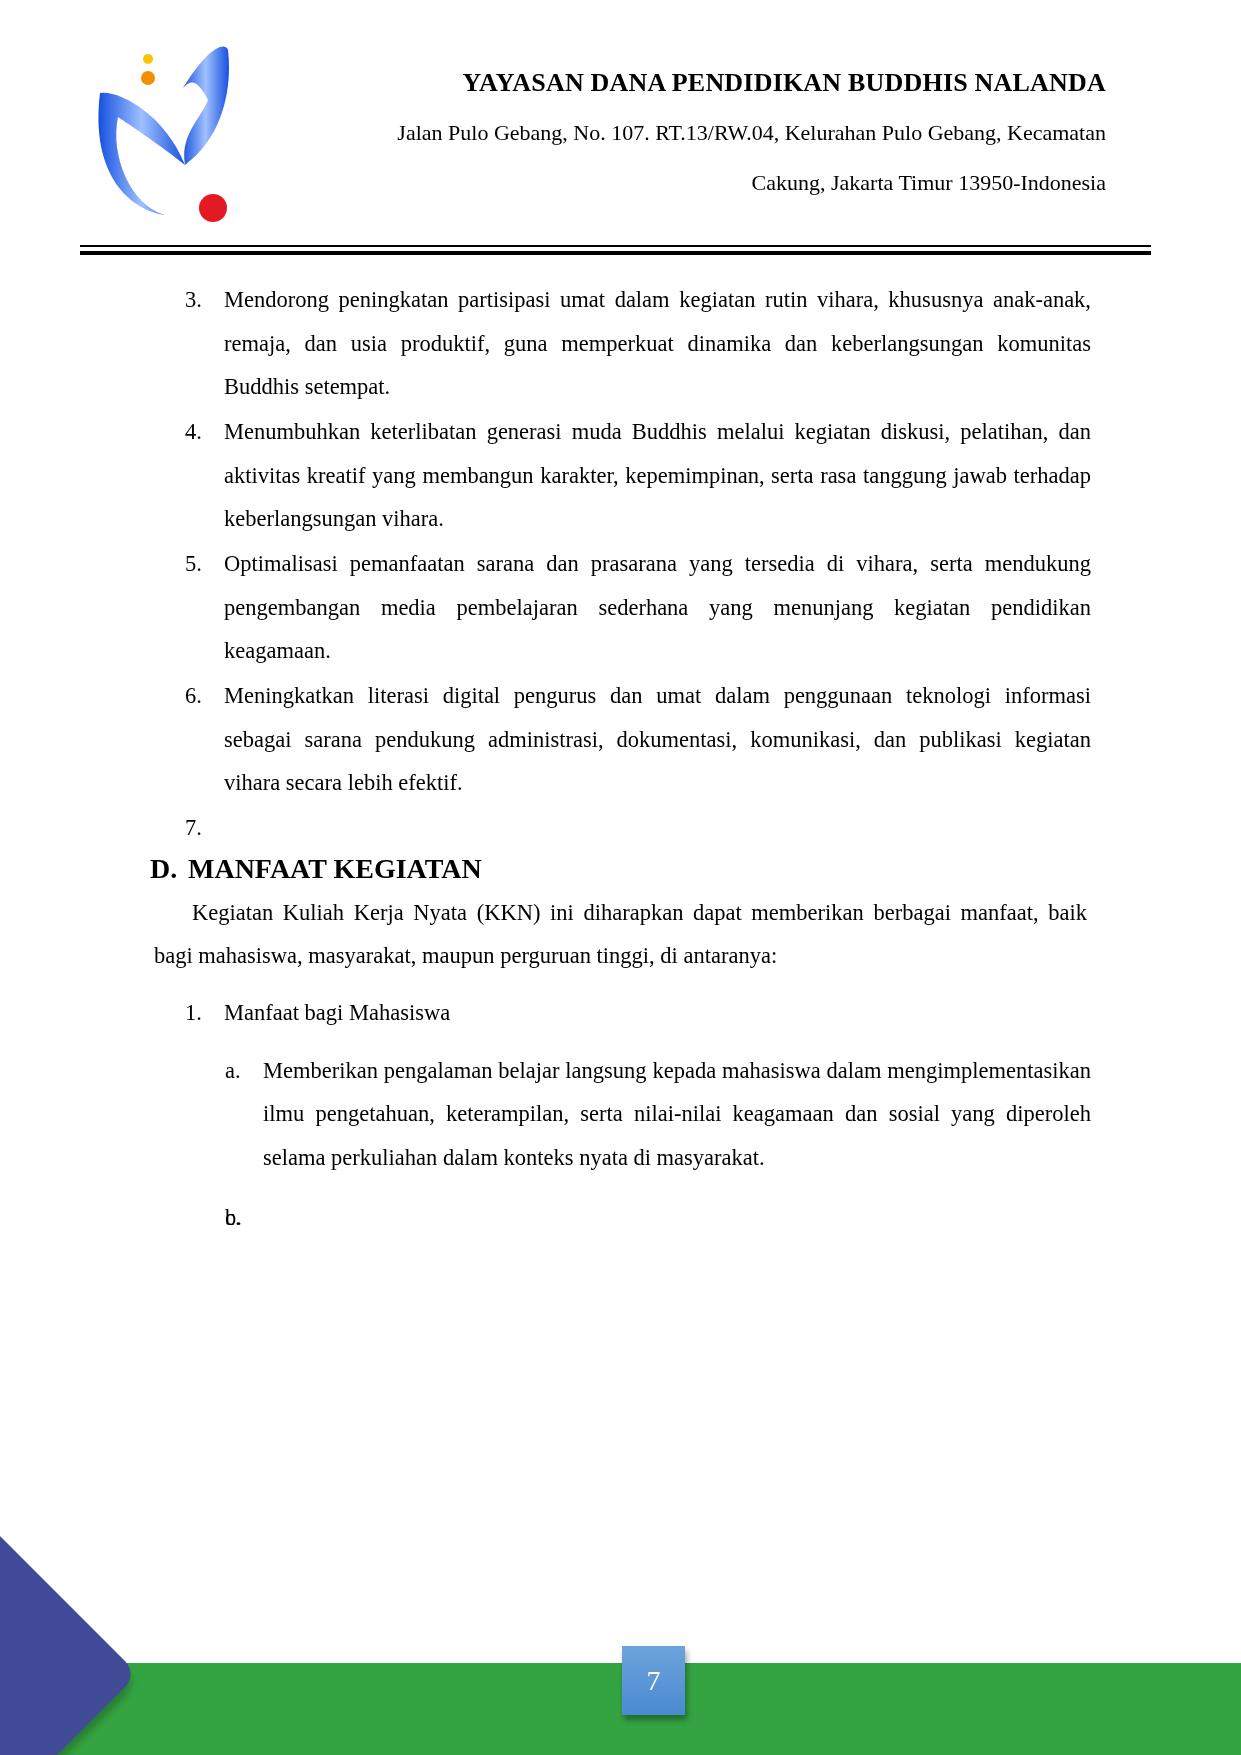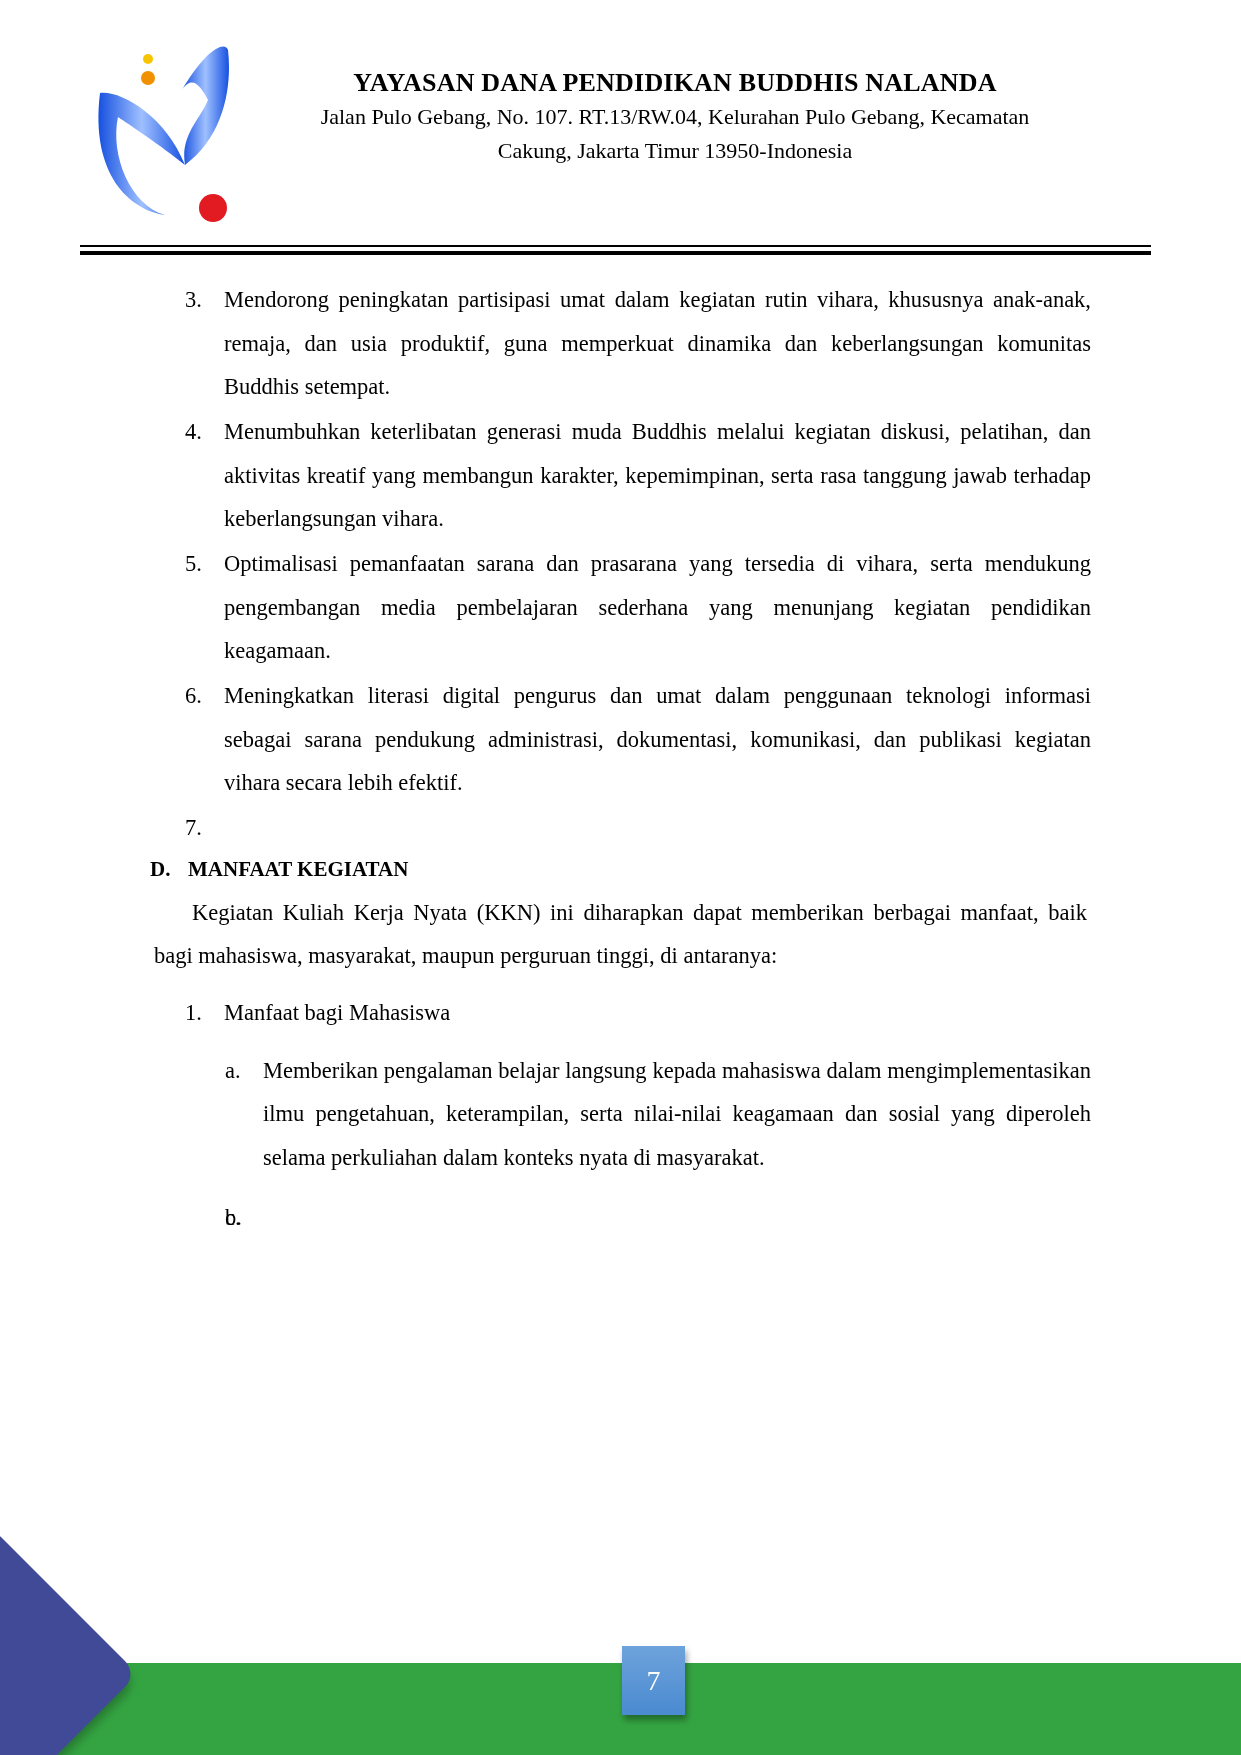--- a/index.html
+++ b/index.html
@@ -2,32 +2,32 @@
 <html><head>
 <meta charset="utf-8">
 <style>
   html, body { margin: 0; padding: 0; }
   body {
     width: 1241px; height: 1755px; position: relative; overflow: hidden;
     background: #ffffff; color: #000;
     font-family: "Liberation Serif", "DejaVu Serif", serif;
   }
   .logo { position: absolute; left: 90px; top: 45px; width: 160px; height: 185px; }
-  .letterhead { position: absolute; left: 250px; top: 66px; width: 850px; text-align: center; }
+  .letterhead { position: absolute; left: 256px; top: 66px; width: 850px; text-align: right; }
   .lh-title { font-weight: bold; font-size: 26px; letter-spacing: 0.2px; line-height: 34px; }
-  .lh-line { font-size: 22px; line-height: 34px; }
+  .lh-line { font-size: 22px; line-height: 34px; margin-top: 16px; }
   .lh-contact { font-style: italic; font-size: 22px; line-height: 34px; }
   .rule-thin { position: absolute; left: 80px; top: 245px; width: 1071px; height: 2px; background: #000; }
   .rule-thick { position: absolute; left: 80px; top: 251px; width: 1071px; height: 4px; background: #000; }
 
   .content { position: absolute; left: 150px; top: 278px; width: 941px; font-size: 22.5px; }
   .num-list { margin: 0; padding: 0; list-style: none; }
   .num-item { position: relative; padding-left: 74px; line-height: 43.5px; text-align: justify; margin-bottom: 1.5px; }
   .num-item .marker { position: absolute; left: 35px; top: 0; }
-  .section-heading { margin-top: 46px; font-weight: bold; font-size: 21px; line-height: 36px; }
+  .section-heading { margin-top: 46px; font-weight: bold; font-size: 28px; line-height: 36px; }
   .section-heading .h-letter { display: inline-block; width: 38px; }
   .para { text-indent: 38px; line-height: 43px; text-align: justify; margin: 4px; }
   .sub-heading { position: relative; padding-left: 74px; line-height: 40px; margin-top: 16px; }
   .sub-heading .marker { position: absolute; left: 35px; }
   .alpha-list { margin: 16px 0 0 0; padding: 0; list-style: none; }
   .alpha-item { position: relative; padding-left: 113px; line-height: 43.5px; text-align: justify; margin-bottom: 17px; }
   .alpha-item .marker { position: absolute; left: 75px; top: 0; }
 
   .footer-band { position: absolute; left: 0; top: 1663px; width: 1241px; height: 92px; background: #34a442; }
   .corner-shape {

